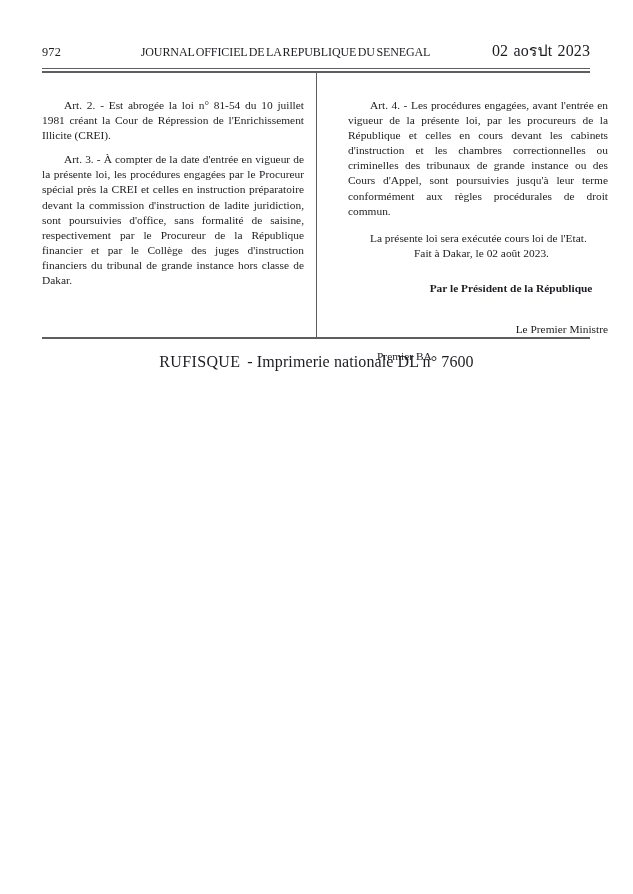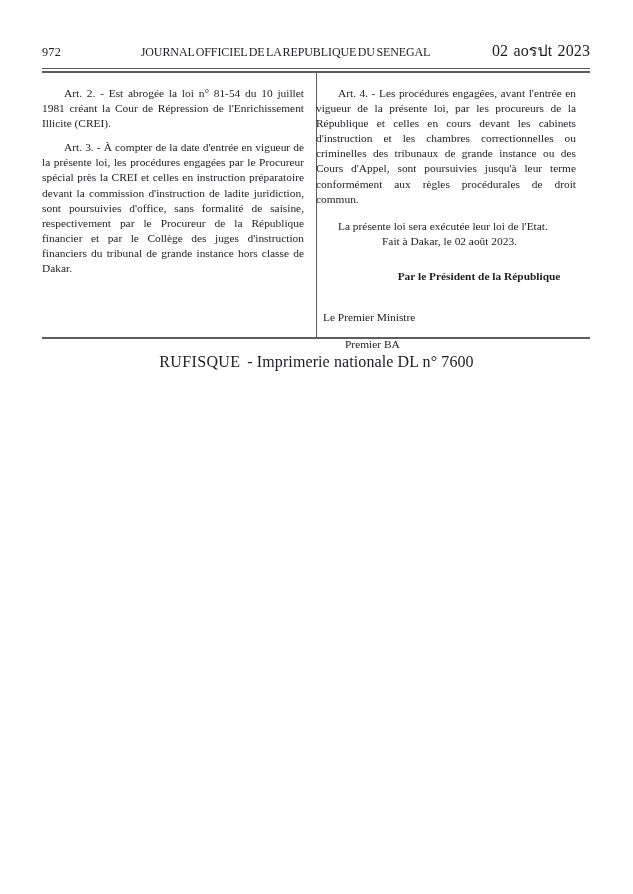--- a/index.html
+++ b/index.html
@@ -96,26 +96,26 @@
     line-height: 15.1px;
     text-align: justify;
     text-justify: inter-word;
     hyphens: manual;
   }
   .col-left {
     left: 42px;
     width: 262px;
   }
   .col-right {
-    left: 316px;
+    left: 348px;
     width: 260px;
   }
 
   .para {
-    margin: 0 0 0 0;
+    margin: 12px 0 0 0;
     text-indent: 22px;
   }
   .para + .para {
     margin-top: 9px;
   }
   
   .para { text-align-last: left; }
 
   
   .sig-block {
@@ -145,21 +145,21 @@
     text-align: center;
     margin-top: 10px;
     line-height: 15.1px;
     padding-left: 6px;
   }
   .sig-pm-wrap {
     margin-top: 26px;
     padding-left: 7px;
   }
   .sig-pm-title {
-    text-align: left;
+    text-align: right;
     line-height: 15.1px;
   }
   .sig-pm-name {
     text-align: left;
     margin-top: 10px;
     padding-left: 22px;
     line-height: 15.1px;
   }
 
   
@@ -197,21 +197,21 @@
 
   <div class="col col-left">
     <p class="para">Art. 2. - Est abrogée la loi n° 81-54 du 10 juillet 1981 créant la Cour de Répression de l'Enrichissement Illicite (CREI).</p>
     <p class="para">Art. 3. - À compter de la date d'entrée en vigueur de la présente loi, les procédures engagées par le Procureur spécial près la CREI et celles en instruction préparatoire devant la commission d'instruction de ladite juridiction, sont poursuivies d'office, sans formalité de saisine, respectivement par le Procureur de la République financier et par le Collège des juges d'instruction financiers du tribunal de grande instance hors classe de Dakar.</p>
   </div>
 
   <div class="col col-right">
     <p class="para">Art. 4. - Les procédures engagées, avant l'entrée en vigueur de la présente loi, par les procureurs de la République et celles en cours devant les cabinets d'instruction et les chambres correctionnelles ou criminelles des tribunaux de grande instance ou des Cours d'Appel, sont poursuivies jusqu'à leur terme conformément aux règles procédurales de droit commun.</p>
 
     <div class="sig-block">
-      <p class="sig-line">La présente loi sera exécutée leur loi de l'Etat.</p>
+      <p class="sig-line">La présente loi sera exécutée cours loi de l'Etat.</p>
       <p class="sig-line second">Fait à Dakar, le 02 août 2023.</p>
 
       <div class="sig-pr-wrap">
         <p class="sig-centered">Par le Président de la République</p>
       </div>
 
       <div class="sig-pm-wrap">
         <p class="sig-pm-title">Le Premier Ministre</p>
         <p class="sig-pm-name">Premier BA</p>
       </div>

